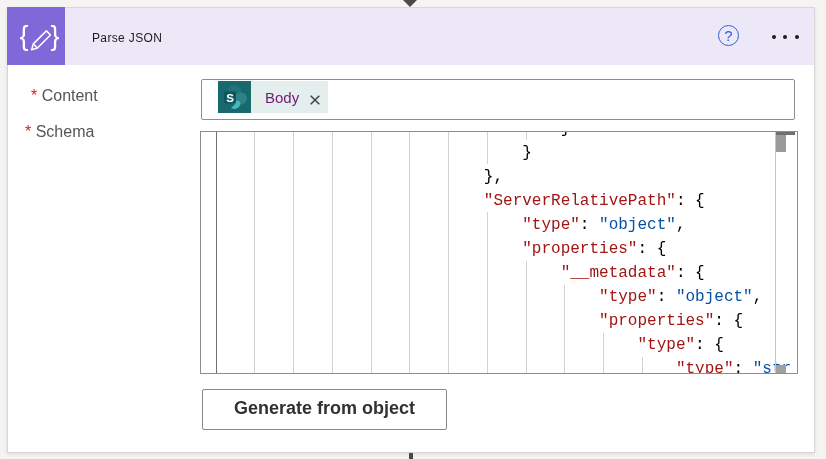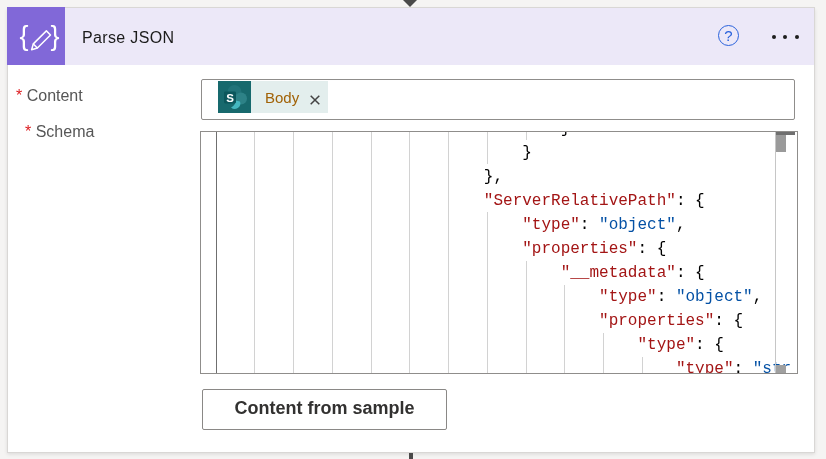--- a/index.html
+++ b/index.html
@@ -2,28 +2,28 @@
 <html><head>
 <meta charset="utf-8">
 <style>
 html,body{margin:0;padding:0}
 body{width:826px;height:459px;background:#f5f4f3;font-family:"Liberation Sans",sans-serif;position:relative;overflow:hidden}
 .abs{position:absolute}
 .card{left:7px;top:7px;width:806px;height:444px;background:#fff;border:1px solid #d9d7d5;box-shadow:0 1.6px 3.6px rgba(0,0,0,.10)}
 .arrow{left:402px;top:-1.5px;width:0;height:0;border-left:8px solid transparent;border-right:8px solid transparent;border-top:8px solid #4a4a4a}
 .hdr{left:8px;top:8px;width:806px;height:57px;background:#ece8f8}
 .icon{left:7px;top:7px;width:58px;height:58px;background:#8168d8}
-.title{left:82px;top:30px;font-size:16px;color:#1b1b1b;line-height:16px;letter-spacing:0.35px}
+.title{left:92px;top:30px;font-size:12px;color:#1b1b1b;line-height:16px;letter-spacing:0.35px}
 .help{left:718px;top:25px;width:19px;height:19px;border:1.6px solid #2a62dc;border-radius:50%;color:#2a62dc;font-size:15px;line-height:19.5px;text-align:center}
 .dot{width:4px;height:4px;border-radius:50%;background:#1d1d1d;top:35px}
 .lbl{font-size:16px;color:#565656;line-height:16px}
 .req{color:#dc1c20}
 .cinput{left:201px;top:79px;width:592px;height:39px;border:1px solid #8f8d8b;background:#fff;border-radius:2px}
 .pillbg{left:251px;top:81px;width:77px;height:32px;background:#e3eeed}
-.body-t{left:265px;top:90px;font-size:15px;color:#a16207;line-height:15px}
+.body-t{left:265px;top:90px;font-size:15px;color:#701a75;line-height:15px}
 .editor{left:200px;top:131px;width:596px;height:241px;border:1px solid #8f8d8b;background:#fff;overflow:hidden}
 .g{position:absolute;width:1px;background:#d2d2d2}
 .gd{position:absolute;width:1px;background:#6f6f6f}
 pre.code{position:absolute;left:14px;top:-15.5px;margin:0;font-family:"Liberation Mono",monospace;font-size:16px;line-height:24.1px;color:#000}
 .r{color:#a31515}
 .b{color:#0451a5}
 .sbline{position:absolute;left:574px;top:0;width:1px;height:241px;background:#c6c6c6}
 .thumb{position:absolute;left:575px;top:0;width:10px;height:20px;background:#9a9a9a}
 .thumbcap{position:absolute;left:575px;top:0;width:19px;height:3px;background:#6f6f6f}
 .hthumb{position:absolute;left:575px;top:233px;width:10px;height:8px;background:#a0a0a0}
@@ -44,21 +44,21 @@
 </g>
 </svg>
 </div>
 <div class="abs title">Parse JSON</div>
 <div class="abs help">?</div>
 <div class="abs dot" style="left:772px"></div>
 <div class="abs dot" style="left:783px"></div>
 <div class="abs dot" style="left:795px"></div>
 <div class="abs arrow"></div>
 
-<div class="abs lbl" style="left:16px;top:88px"><span class="req">* </span>Content</div>
+<div class="abs lbl" style="left:31px;top:88px"><span class="req">* </span>Content</div>
 <div class="abs lbl" style="left:25px;top:124px"><span class="req">* </span>Schema</div>
 
 <div class="abs cinput"></div>
 <div class="abs pillbg"></div>
 <div class="abs" style="left:218px;top:81px;width:33px;height:32px">
 <svg width="33" height="32" viewBox="0 0 33 32">
 <rect width="33" height="32" fill="#17696d"></rect>
 <circle cx="16.5" cy="11" r="7" fill="#217379"></circle>
 <circle cx="23" cy="17.5" r="6" fill="#2d8287"></circle>
 <path d="M 22 20.5 A 5.6 5.6 0 0 1 13 26.5 A 8 8 0 0 0 17.6 19.5 Z" fill="#44b7c0"></path>
@@ -96,14 +96,14 @@
                                         <span class="r">"type"</span>: <span class="b">"object"</span>,
                                         <span class="r">"properties"</span>: {
                                             <span class="r">"type"</span>: {
                                                 <span class="r">"type"</span>: <span class="b">"str</span></pre>
 <div class="sbline"></div>
 <div class="thumb"></div>
 <div class="thumbcap"></div>
 <div class="hthumb"></div>
 </div>
 
-<div class="abs btn">Content from sample</div>
+<div class="abs btn">Generate from object</div>
 <div class="abs stem"></div>
 
 </body></html>

